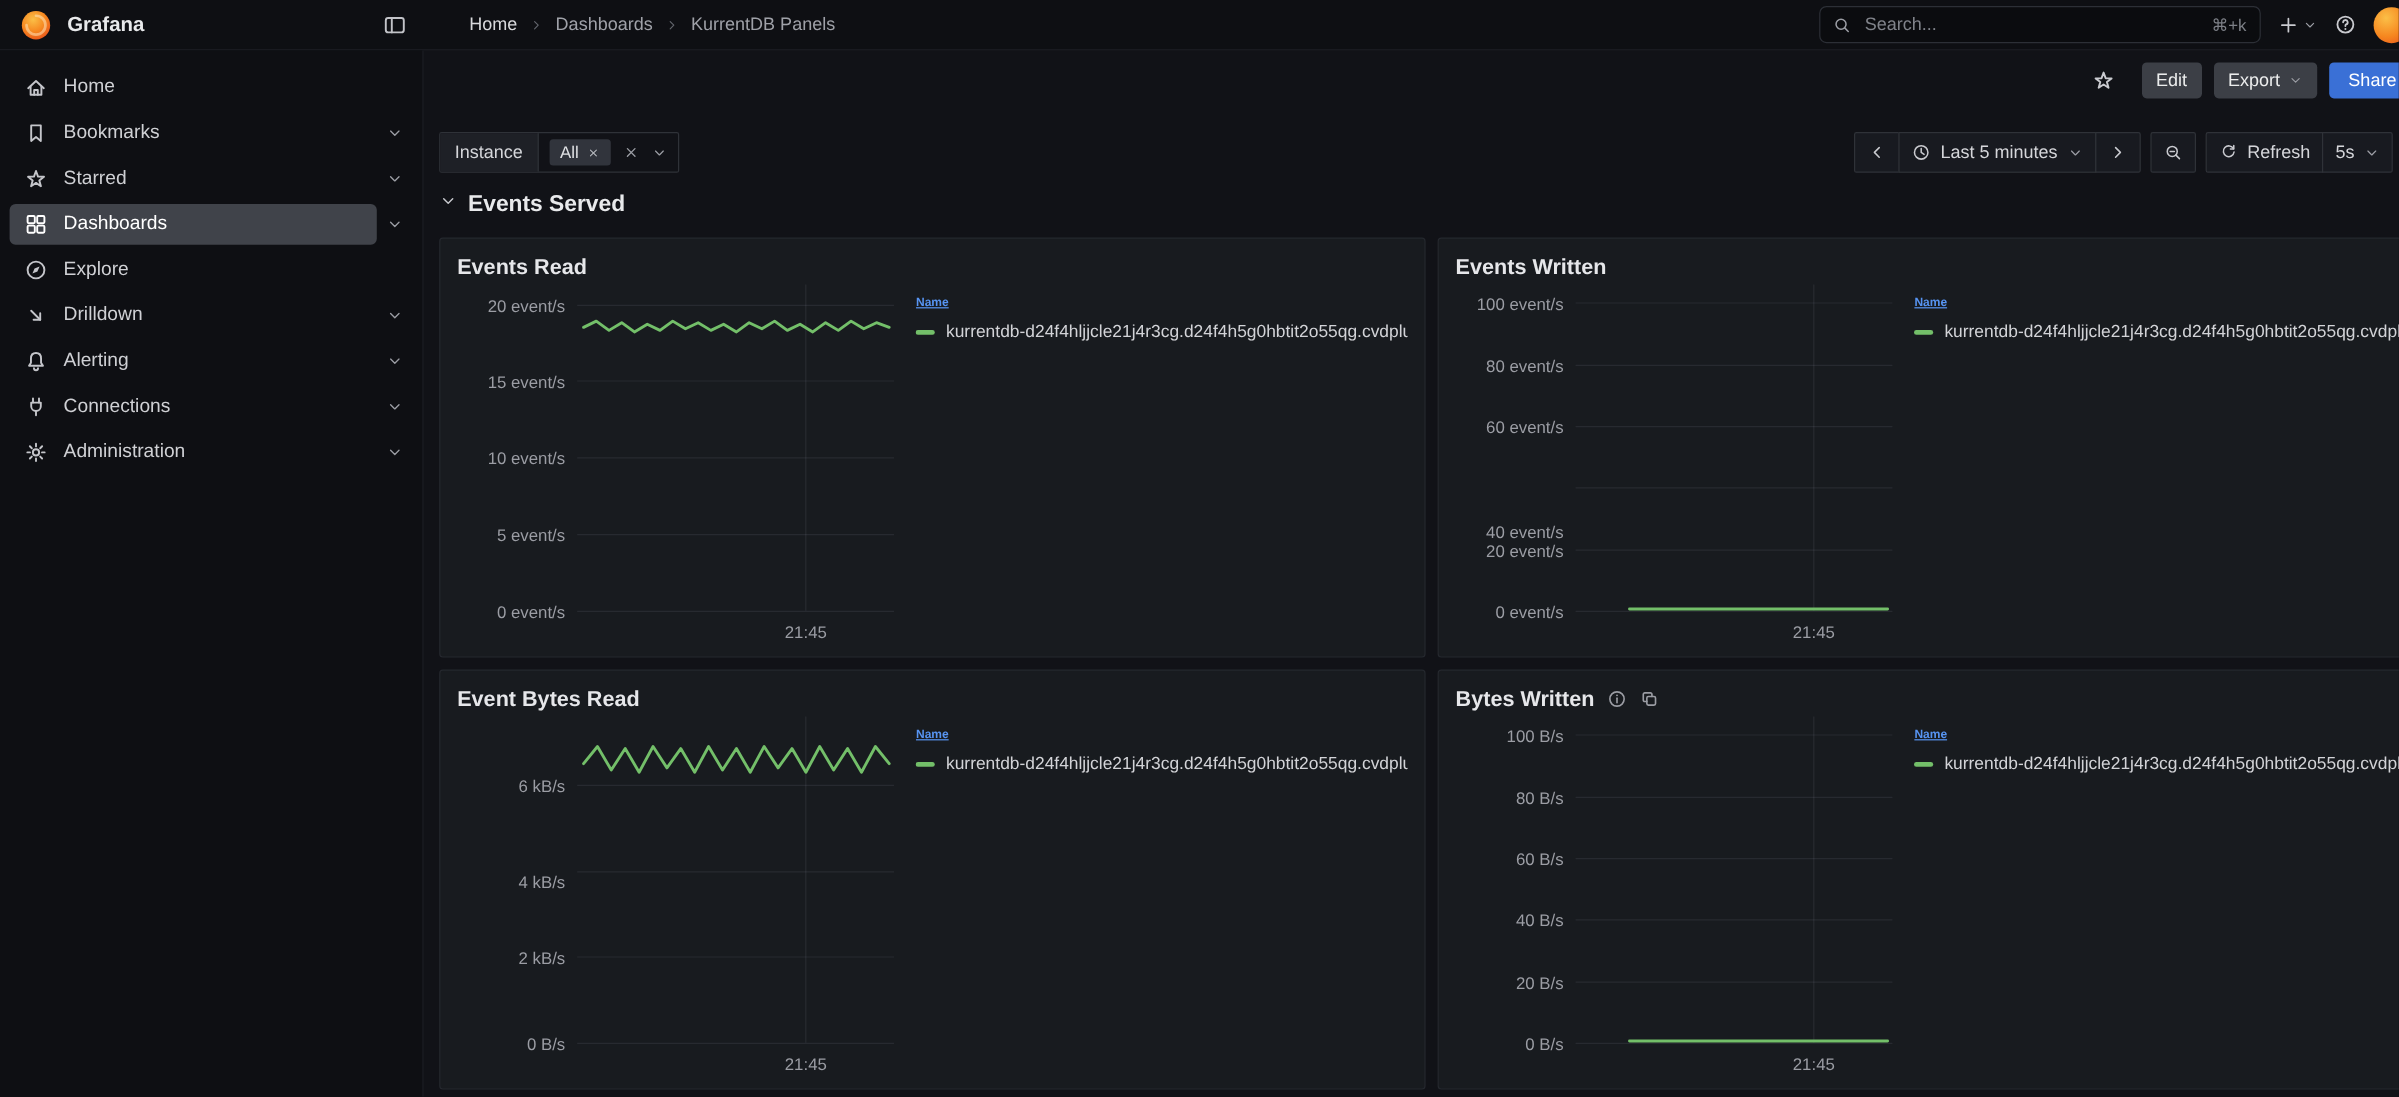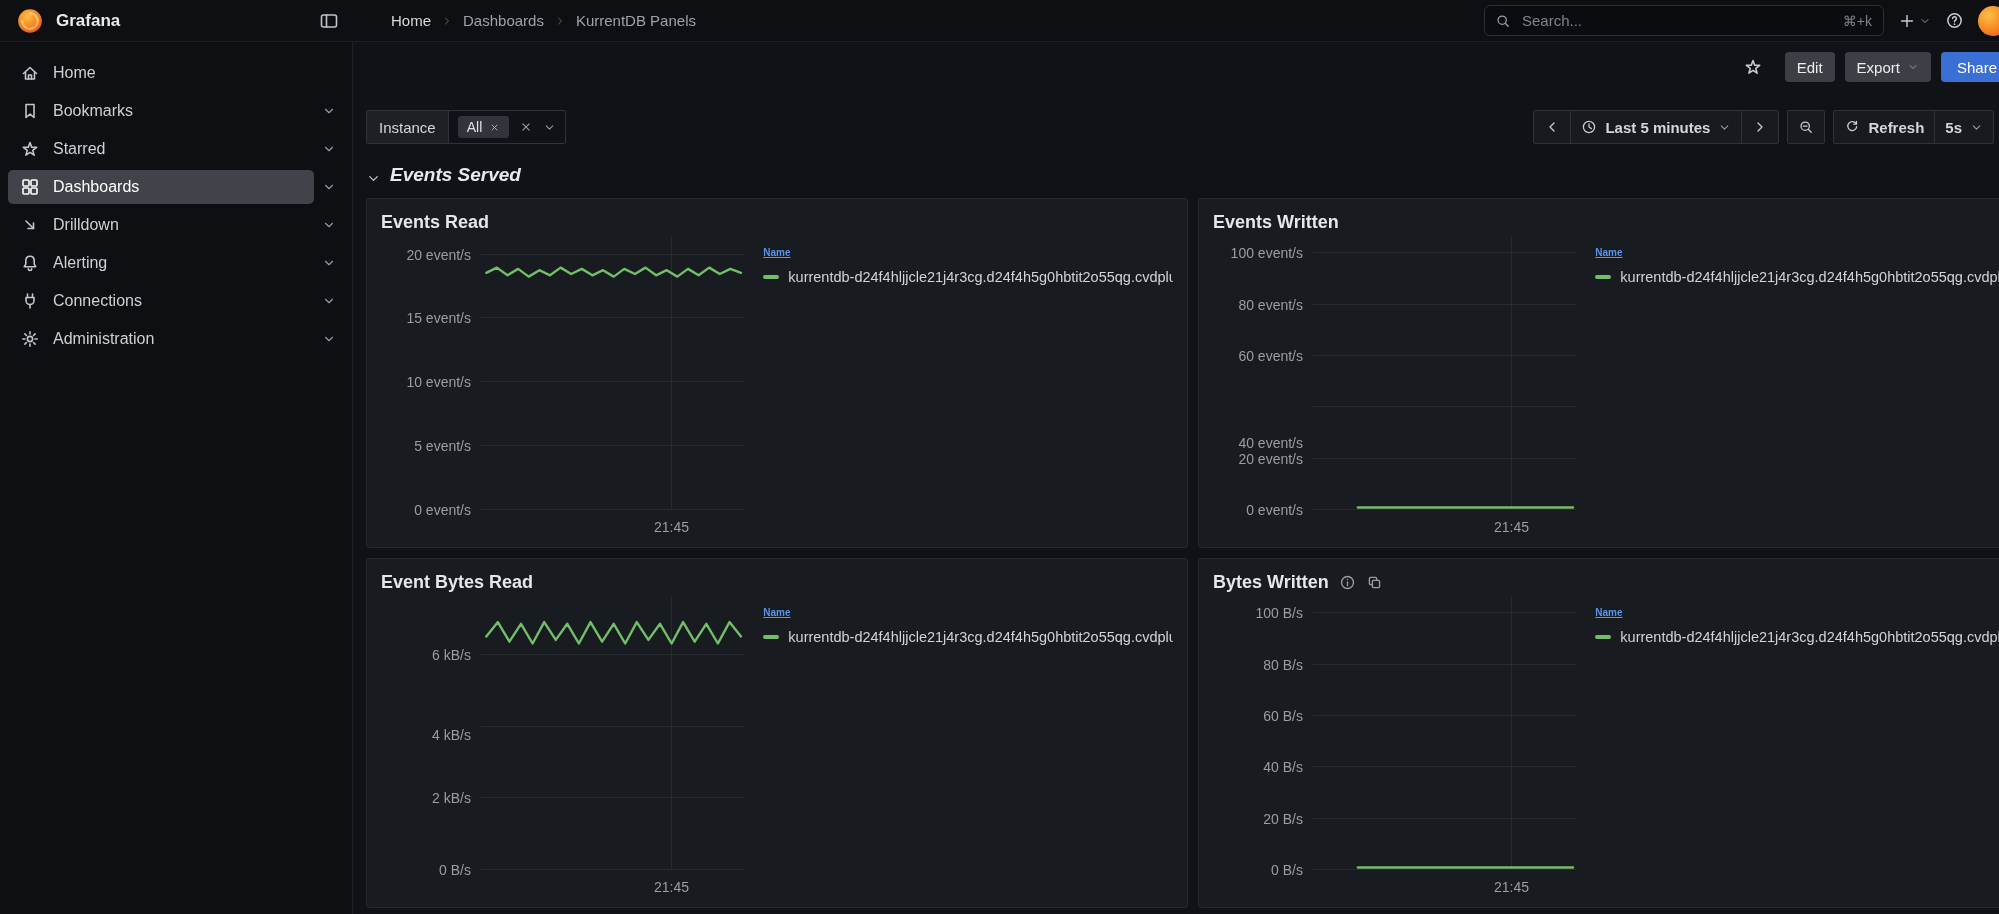--- a/index.html
+++ b/index.html
@@ -16,21 +16,21 @@
   .logo svg { width:100%; height:100%; display:block; }
   .brand { font-weight:700; font-size:17px; color:#e8e9eb; }
   .toggle { margin-left:auto; width:20px; height:20px; color:#c2c3c8; }
   .icon { display:inline-flex; }
   .icon svg { width:100%; height:100%; display:block; }
   .breadcrumb { display:flex; align-items:center; gap:10px; padding-left:38px; }
   .bc { color:#9fa1a8; text-decoration:none; cursor:pointer; }
   .bc-strong { color:#d8d9dc; }
   .bc-sep { width:12px; height:12px; color:#62656c; }
   .topbar-right { margin-left:auto; display:flex; align-items:center; gap:14px; }
-  .searchbox { width:400px; height:31px; display:flex; align-items:center;
+  .searchbox { width:368px; height:31px; display:flex; align-items:center;
     border:1px solid #2c2f36; background:#0b0c0f; border-radius:6px;justify-content:center; }
   .sicon { width:16px; height:16px; margin:0 9px 0 10px; color:#9b9da4; }
   .search-input { flex:1; min-width:0; background:transparent; border:none; outline:none;
     color:#d5d6da; font-size:15px; font-family:inherit; }
   .search-input::placeholder { color:#80838a; }
   .kbd { color:#7d8087; font-size:14px; margin-right:11px; }
   .plus-group { display:inline-flex; align-items:center; gap:3px; color:#c9cacf; cursor:pointer; }
   .pl18 { width:18px; height:18px; }
   .car12 { width:12px; height:12px; color:#9b9da4; }
   .helpbtn { width:19px; height:19px; color:#c9cacf; cursor:pointer; }
@@ -76,25 +76,25 @@
   .time-controls { display:flex; align-items:center; gap:8px; padding-right:5px; }
   .btn-group { display:inline-flex; }
   .tbtn { height:34px; background:#181a20; border:1px solid #2f3238; color:#d5d6da;
     display:inline-flex; align-items:center; gap:8px; padding:0 10px; font-size:15px;
     font-family:inherit; cursor:pointer; border-radius:0; }
   .btn-group .tbtn:first-child { border-radius:2px 0 0 2px; }
   .btn-group .tbtn:last-child { border-radius:0 2px 2px 0; }
   .btn-group .tbtn + .tbtn { margin-left:-1px; }
   .tbtn .i16 { width:16px; height:16px; color:#c9cacf; }
   .tbtn .i13 { width:13px; height:13px; color:#9b9da4; }
-  .tbtn-bold { font-weight:700; }
+  .tbtn-bold { font-weight:400; }
 
   
-  .section-row { margin:16px 0 0 13px; height:26px; display:flex; align-items:flex-end;
-    gap:9px; cursor:pointer;font-style:italic; }
+  .section-row { margin:16px 0 0 13px; height:26px; display:flex; align-items:flex-start;
+    gap:9px; cursor:pointer; }
   .section-caret { width:15px; height:15px; color:#c9cacf; }
   .section-title { margin:0; font-size:19px; font-weight:700; color:#e8e9eb; }
 
   
   .grid { margin:12px 0 0 13px; display:grid; grid-template-columns:822px 822px;
     grid-auto-rows:350px; gap:10px; }
   .panel { background:#181b1f; border:1px solid #25282e; border-radius:3px;
     padding:8px 14px; display:flex; flex-direction:column; min-width:0; }
   .panel-header { height:30px; display:flex; align-items:center; cursor:pointer; }
   .panel-title { font-size:18px; font-weight:700; color:#e6e7ea; }
@@ -253,20 +253,31 @@
           <span class="nav-chevron icon">
             <svg viewBox="0 0 20 20" fill="none" stroke="currentColor" stroke-width="1.6" stroke-linecap="round" stroke-linejoin="round">
               <polyline points="5,7.5 10,12.5 15,7.5"></polyline>
             </svg>
           </span>
         </div>
         <div class="nav-item">
           <span class="nav-main">
             <span class="nav-icon icon">
               <svg viewBox="0 0 20 20" fill="none" stroke="currentColor" stroke-width="1.6" stroke-linecap="round" stroke-linejoin="round">
+                <circle cx="10" cy="10" r="7"></circle>
+                <polygon points="13,7 11.2,11.2 7,13 8.8,8.8" fill="currentColor" stroke="none"></polygon>
+              </svg>
+            </span>
+            <span class="nav-label">Explore</span>
+          </span>
+        </div>
+        <div class="nav-item">
+          <span class="nav-main">
+            <span class="nav-icon icon">
+              <svg viewBox="0 0 20 20" fill="none" stroke="currentColor" stroke-width="1.6" stroke-linecap="round" stroke-linejoin="round">
                 <path d="M6 6 L13.5 13.5"></path>
                 <path d="M13.5 8 V13.5 H8"></path>
               </svg>
             </span>
             <span class="nav-label">Drilldown</span>
           </span>
           <span class="nav-chevron icon">
             <svg viewBox="0 0 20 20" fill="none" stroke="currentColor" stroke-width="1.6" stroke-linecap="round" stroke-linejoin="round">
               <polyline points="5,7.5 10,12.5 15,7.5"></polyline>
             </svg>

